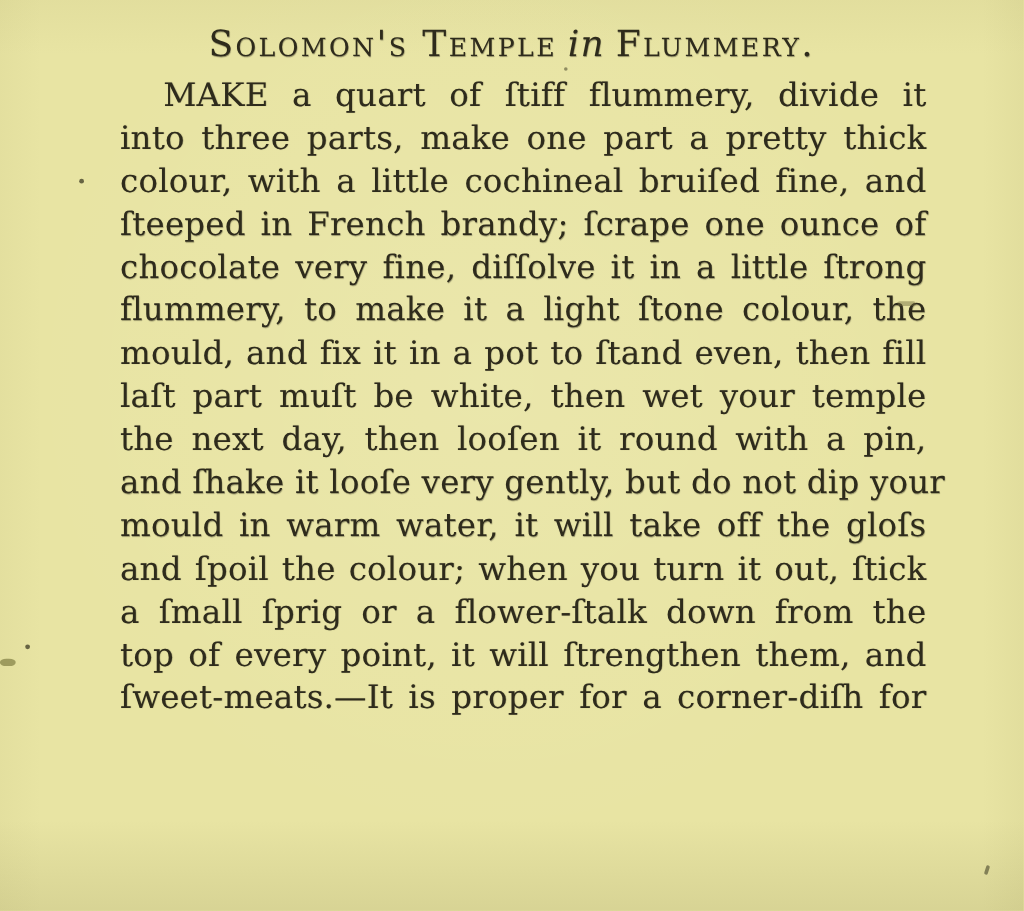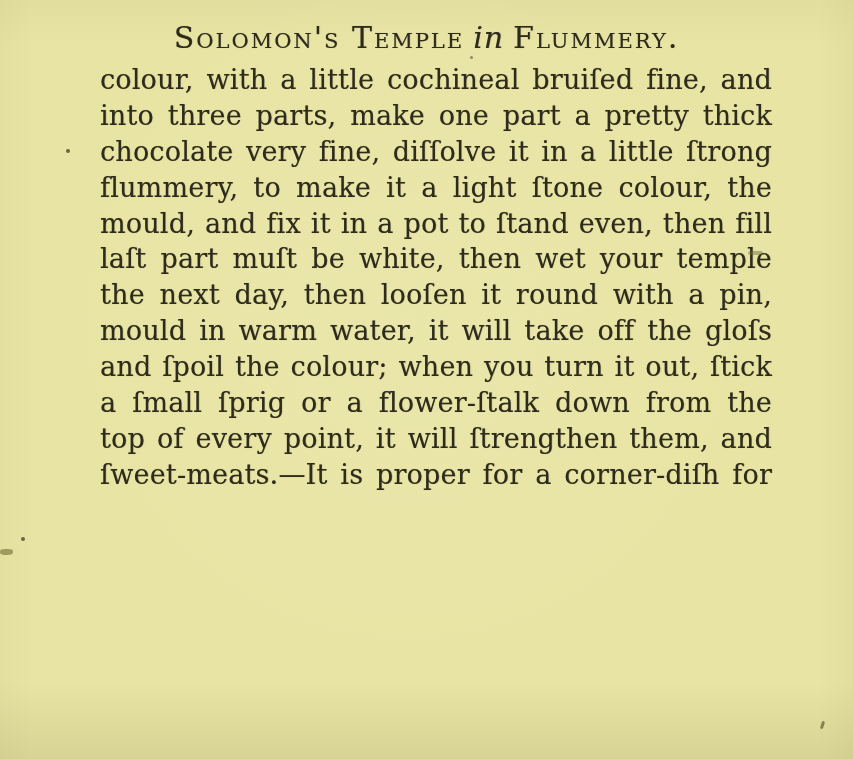--- a/index.html
+++ b/index.html
@@ -60,27 +60,30 @@
 </head>
 <body>
 
 <div class="page">
 
   <div class="title">
     <span>Solomon's Temple</span><span class="word-in">in</span><span>Flummery.</span>
   </div>
 
   <div class="textblock">
+      <div class="bodyline first">MAKE a quart of ſtiff flummery, divide it</div>
+      <div class="bodyline">into three parts, make one part a pretty thick</div>
       <div class="bodyline">colour, with a little cochineal bruiſed fine, and</div>
-      <div class="bodyline">into three parts, make one part a pretty thick</div>
+      <div class="bodyline">ſteeped in French brandy; ſcrape one ounce of</div>
       <div class="bodyline">chocolate very fine, diſſolve it in a little ſtrong</div>
       <div class="bodyline">flummery, to make it a light ſtone colour, the</div>
       <div class="bodyline">mould, and fix it in a pot to ſtand even, then fill</div>
       <div class="bodyline">laſt part muſt be white, then wet your temple</div>
       <div class="bodyline">the next day, then looſen it round with a pin,</div>
+      <div class="bodyline">and ſhake it looſe very gently, but do not dip your</div>
       <div class="bodyline">mould in warm water, it will take off the gloſs</div>
       <div class="bodyline">and ſpoil the colour; when you turn it out, ſtick</div>
       <div class="bodyline">a ſmall ſprig or a flower-ſtalk down from the</div>
       <div class="bodyline">top of every point, it will ſtrengthen them, and</div>
       <div class="bodyline">ſweet-meats.—It is proper for a corner-diſh for</div>
     </div>
 
   <div class="speck s1"></div>
   <div class="speck s2"></div>
   <div class="speck s3"></div>

